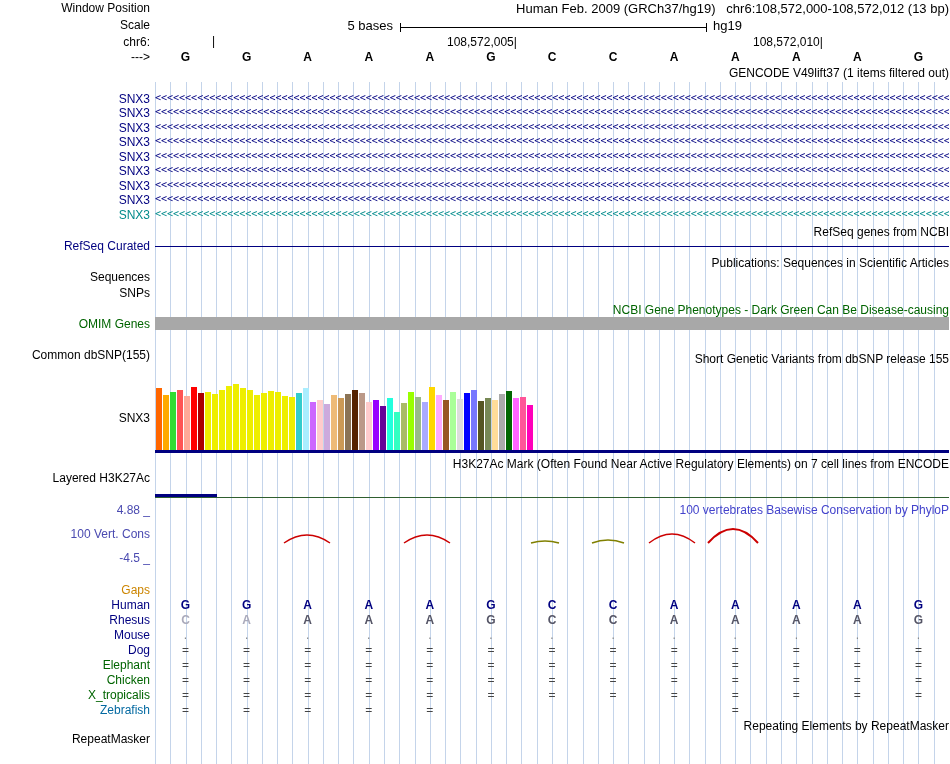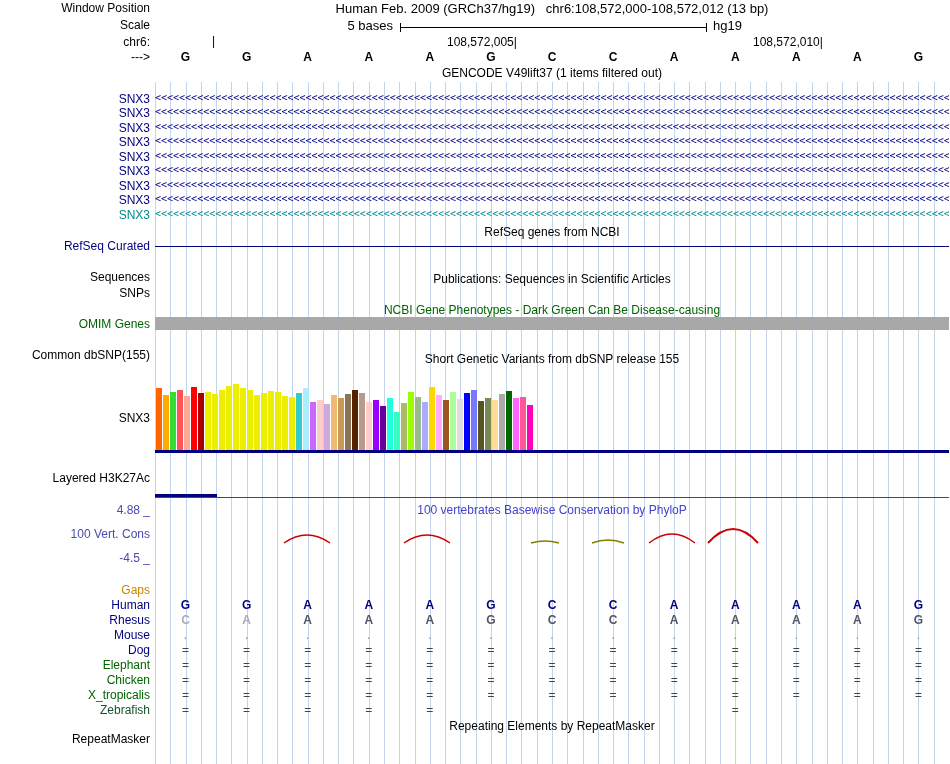--- a/index.html
+++ b/index.html
@@ -3,21 +3,21 @@
 <meta charset="utf-8">
 <style>
   *{box-sizing:border-box}
   html,body{margin:0;padding:0;background:#fff}
   #browser{
     position:relative;width:950px;height:764px;overflow:hidden;background:#fff;
     font-family:"Liberation Sans",sans-serif;font-size:12px;color:#000;
   }
   .abs{position:absolute}
   .lbl{position:absolute;left:0;width:150px;text-align:right;white-space:nowrap}
-  .title{position:absolute;left:155px;width:794px;text-align:center;white-space:nowrap}
+  .title{position:absolute;left:155px;width:794px;text-align:right;white-space:nowrap}
   .pre{white-space:pre}
   #grid{
     position:absolute;left:155px;top:82px;width:794px;height:682px;
     background-image:repeating-linear-gradient(to right,#c4d4ea 0,#c4d4ea 1px,transparent 1px,transparent 15.269px);
   }
   #cons-svg{position:absolute;left:155px;top:515px}
   .hdr{font-size:13px}
 </style>
 </head>
 <body>
@@ -41,34 +41,35 @@
   <div class="abs" style="left:753px;top:35px">108,572,010|</div>
 
   <div class="lbl" style="top:50px">---&gt;</div>
 
   <div class="title" style="top:66px">GENCODE V49lift37 (1 items filtered out)</div>
 
   <div class="title" style="top:225px">RefSeq genes from NCBI</div>
   <div class="lbl" style="top: 239px; color: rgb(0, 0, 128);">RefSeq Curated</div>
   <div class="abs" style="left: 155px; top: 246px; width: 794px; height: 1px; background: rgb(0, 0, 128);"></div>
 
-  <div class="title" style="top:272px">Publications: Sequences in Scientific Articles</div>
+  <div class="title" style="top:256px">Publications: Sequences in Scientific Articles</div>
   <div class="lbl" style="top:270px">Sequences</div>
   <div class="lbl" style="top:286px">SNPs</div>
 
   <div class="title" style="top: 303px; color: rgb(0, 100, 0);">NCBI Gene Phenotypes - Dark Green Can Be Disease-causing</div>
   <div class="abs" style="left: 155px; top: 317px; width: 794px; height: 13px; background: rgb(168, 168, 168);"></div>
   <div class="lbl" style="top: 317px; color: rgb(0, 100, 0);">OMIM Genes</div>
 
   <div class="title" style="top:352px">Short Genetic Variants from dbSNP release 155</div>
   <div class="lbl" style="top:348px">Common dbSNP(155)</div>
 
   <div class="lbl" style="top:411px">SNX3</div>
   <div class="abs" style="left: 155px; top: 450px; width: 794px; height: 3px; background: rgb(0, 0, 128);"></div>
 
+  <div class="title" style="top:457px">H3K27Ac Mark (Often Found Near Active Regulatory Elements) on 7 cell lines from ENCODE</div>
   <div class="lbl" style="top:471px">Layered H3K27Ac</div>
   <div class="abs" style="left: 155px; top: 497px; width: 794px; height: 1px; background: rgb(47, 95, 47);"></div>
   <div class="abs" style="left: 155px; top: 494px; width: 62px; height: 3px; background: rgb(0, 0, 128);"></div>
 
   <div class="lbl" style="top: 503px; color: rgb(74, 74, 176);">4.88 _</div>
   <div class="title" style="top: 503px; color: rgb(67, 67, 204);">100 vertebrates Basewise Conservation by PhyloP</div>
   <svg id="cons-svg" width="794" height="34">
       <path d="M 129 28 Q 152 12 175 28" stroke="#CC0000" stroke-width="1.5" fill="none"></path>
       <path d="M 249 28 Q 272 12 295 28" stroke="#CC0000" stroke-width="1.5" fill="none"></path>
       <path d="M 376 28 Q 390 24 404 28" stroke="#808000" stroke-width="1.5" fill="none"></path>
@@ -261,20 +262,20 @@
     <div style="position: absolute; left: 338.231px; top: 688px; width: 61.0769px; text-align: center; color: rgb(68, 68, 68); font-weight: normal;">=</div>
     <div style="position: absolute; left: 399.308px; top: 688px; width: 61.0769px; text-align: center; color: rgb(68, 68, 68); font-weight: normal;">=</div>
     <div style="position: absolute; left: 460.385px; top: 688px; width: 61.0769px; text-align: center; color: rgb(68, 68, 68); font-weight: normal;">=</div>
     <div style="position: absolute; left: 521.462px; top: 688px; width: 61.0769px; text-align: center; color: rgb(68, 68, 68); font-weight: normal;">=</div>
     <div style="position: absolute; left: 582.538px; top: 688px; width: 61.0769px; text-align: center; color: rgb(68, 68, 68); font-weight: normal;">=</div>
     <div style="position: absolute; left: 643.615px; top: 688px; width: 61.0769px; text-align: center; color: rgb(68, 68, 68); font-weight: normal;">=</div>
     <div style="position: absolute; left: 704.692px; top: 688px; width: 61.0769px; text-align: center; color: rgb(68, 68, 68); font-weight: normal;">=</div>
     <div style="position: absolute; left: 765.769px; top: 688px; width: 61.0769px; text-align: center; color: rgb(68, 68, 68); font-weight: normal;">=</div>
     <div style="position: absolute; left: 826.846px; top: 688px; width: 61.0769px; text-align: center; color: rgb(68, 68, 68); font-weight: normal;">=</div>
     <div style="position: absolute; left: 887.923px; top: 688px; width: 61.0769px; text-align: center; color: rgb(68, 68, 68); font-weight: normal;">=</div>
-    <div style="position: absolute; left: 0px; width: 150px; top: 703px; text-align: right; color: #14532d; white-space: nowrap; padding-left: 16px;">Zebrafish</div>
+    <div style="position: absolute; left: 0px; width: 150px; top: 703px; text-align: right; color: #0369a1; white-space: nowrap; padding-left: 16px;">Zebrafish</div>
     <div style="position: absolute; left: 155px; top: 703px; width: 61.0769px; text-align: center; color: rgb(68, 68, 68); font-weight: normal;">=</div>
     <div style="position: absolute; left: 216.077px; top: 703px; width: 61.0769px; text-align: center; color: rgb(68, 68, 68); font-weight: normal;">=</div>
     <div style="position: absolute; left: 277.154px; top: 703px; width: 61.0769px; text-align: center; color: rgb(68, 68, 68); font-weight: normal;">=</div>
     <div style="position: absolute; left: 338.231px; top: 703px; width: 61.0769px; text-align: center; color: rgb(68, 68, 68); font-weight: normal;">=</div>
     <div style="position: absolute; left: 399.308px; top: 703px; width: 61.0769px; text-align: center; color: rgb(68, 68, 68); font-weight: normal;">=</div>
     <div style="position: absolute; left: 704.692px; top: 703px; width: 61.0769px; text-align: center; color: rgb(68, 68, 68); font-weight: normal;">=</div>
   </div>
 
 </body></html>

